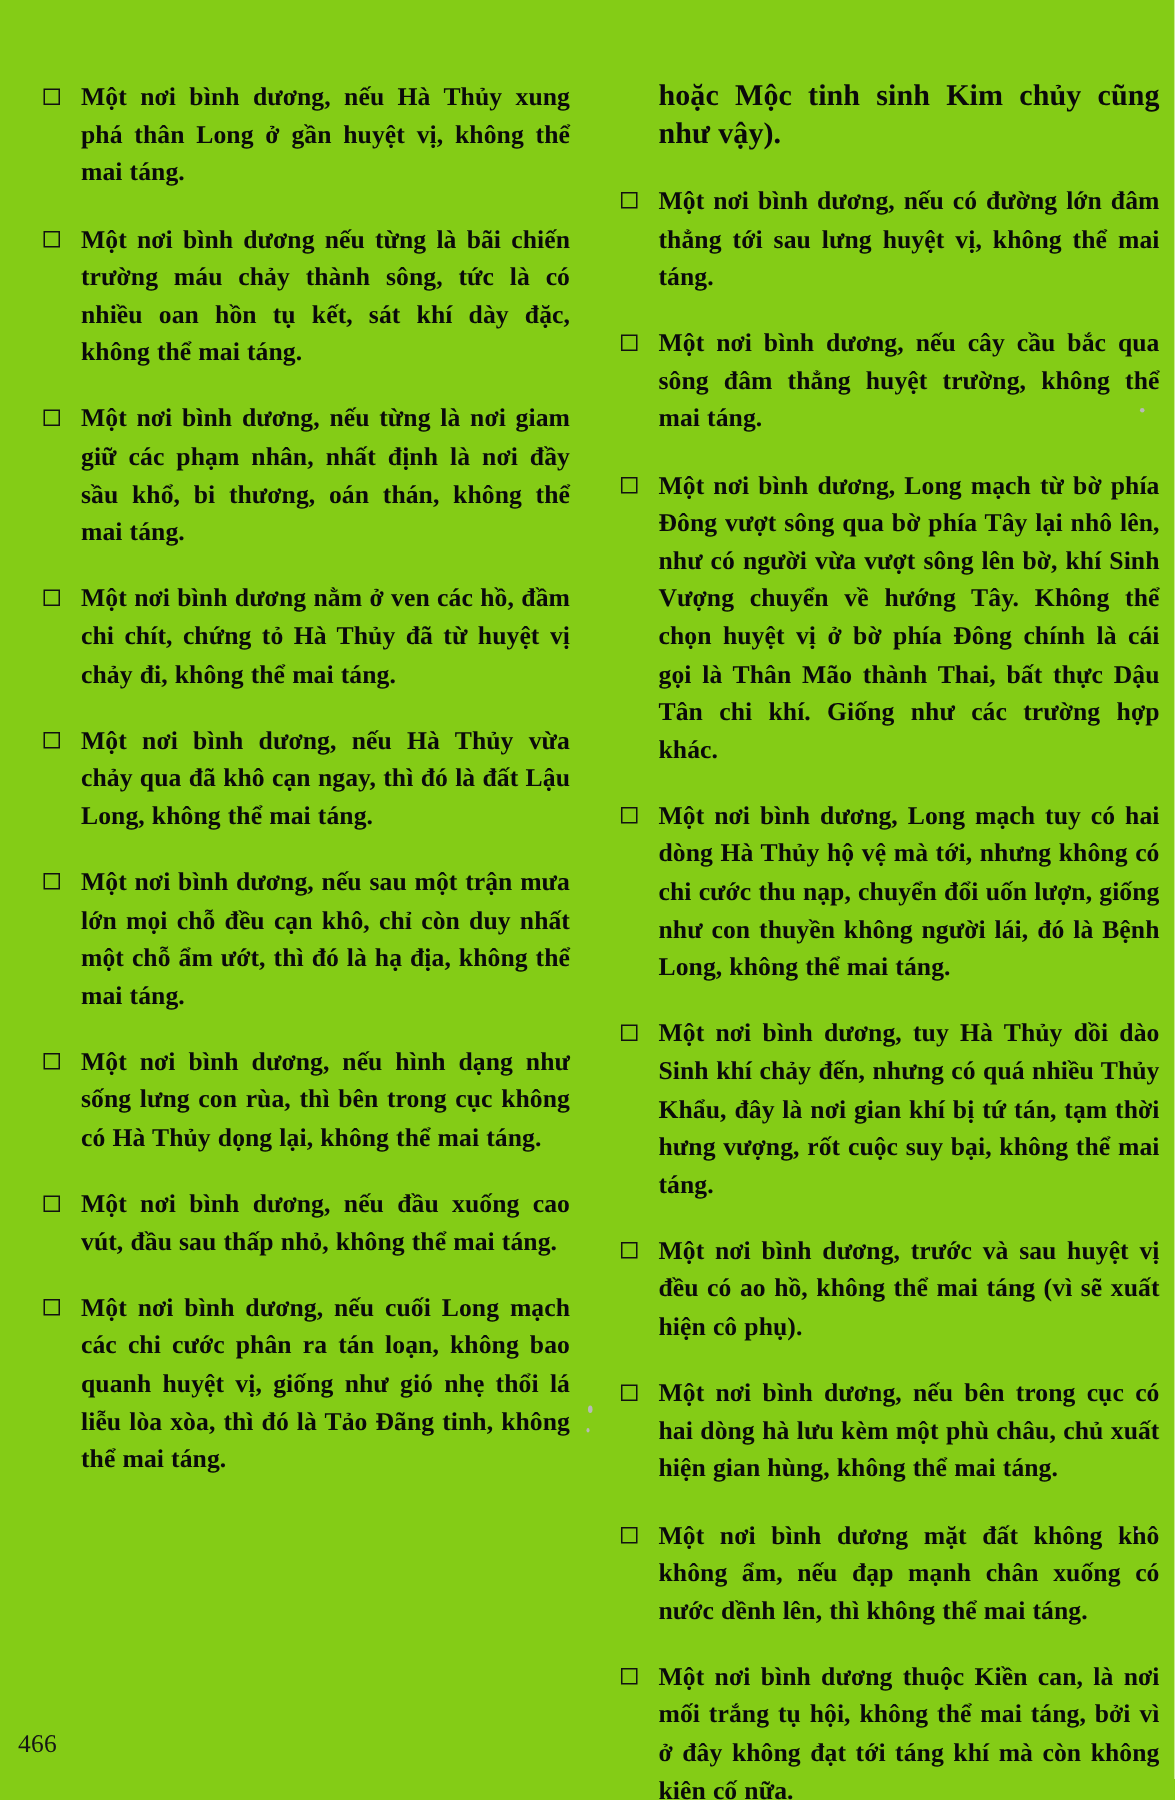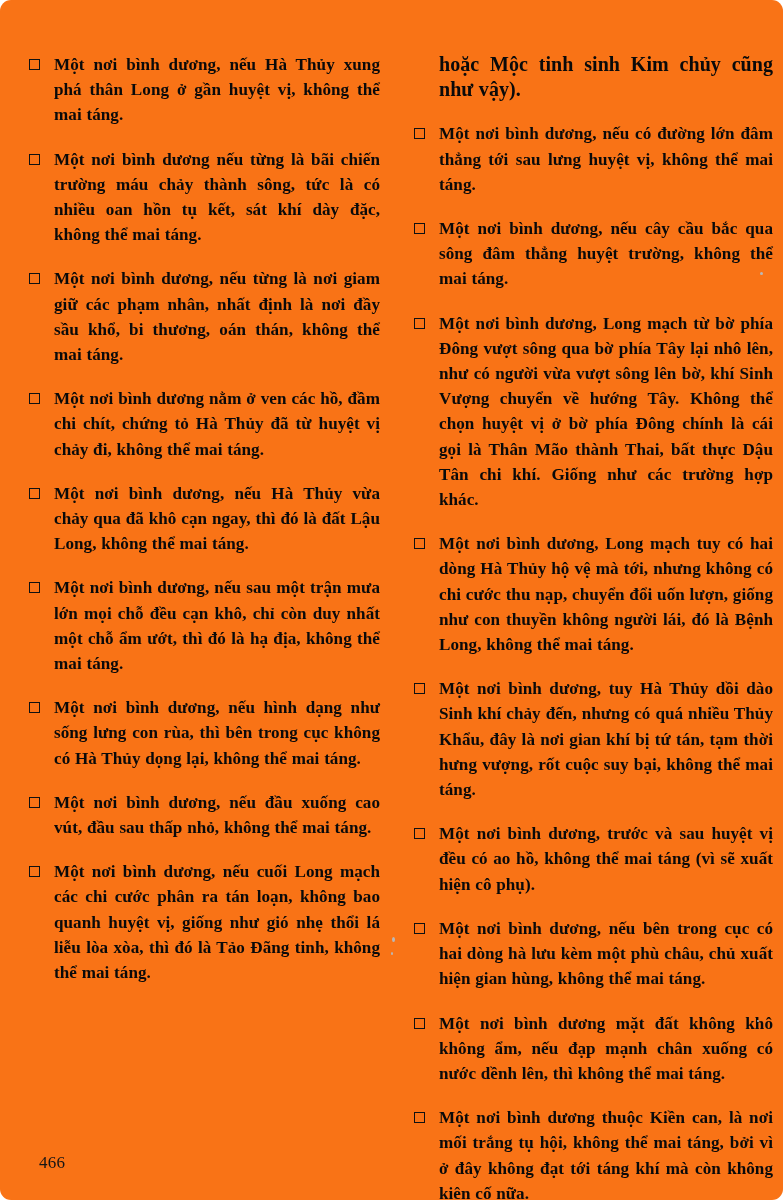--- a/index.html
+++ b/index.html
@@ -9,23 +9,22 @@
     background: #ffffff;
   }
   body {
     font-family: "Liberation Serif", "DejaVu Serif", serif;
     color: #0a0a0a;
   }
   #page {
     position: relative;
     width: 783px;
     height: 1200px;
-    background: #f97316;
+    background: #84cc16;
     overflow: hidden;
-    border-radius: 11px;
   }
   .columns {
     position: absolute;
     top: 52px;
     left: 0;
     width: 783px;
     height: 1078px;
     display: flex;
     flex-direction: row;
     align-items: flex-start;
@@ -90,21 +89,20 @@
   }
   .pagenum {
     position: absolute;
     left: 12px;
     bottom: 27px;
     font-size: 17px;
     font-weight: 400;
     font-family: "Liberation Serif", "DejaVu Serif", serif;
     color: #151515;
     letter-spacing: 0.2px;
-    margin-left: 27px;
   }
   
   .speck {
     position: absolute;
     background: #b9b9b9;
     border-radius: 50%;
     pointer-events: none;
   }
 </style>
 </head>

